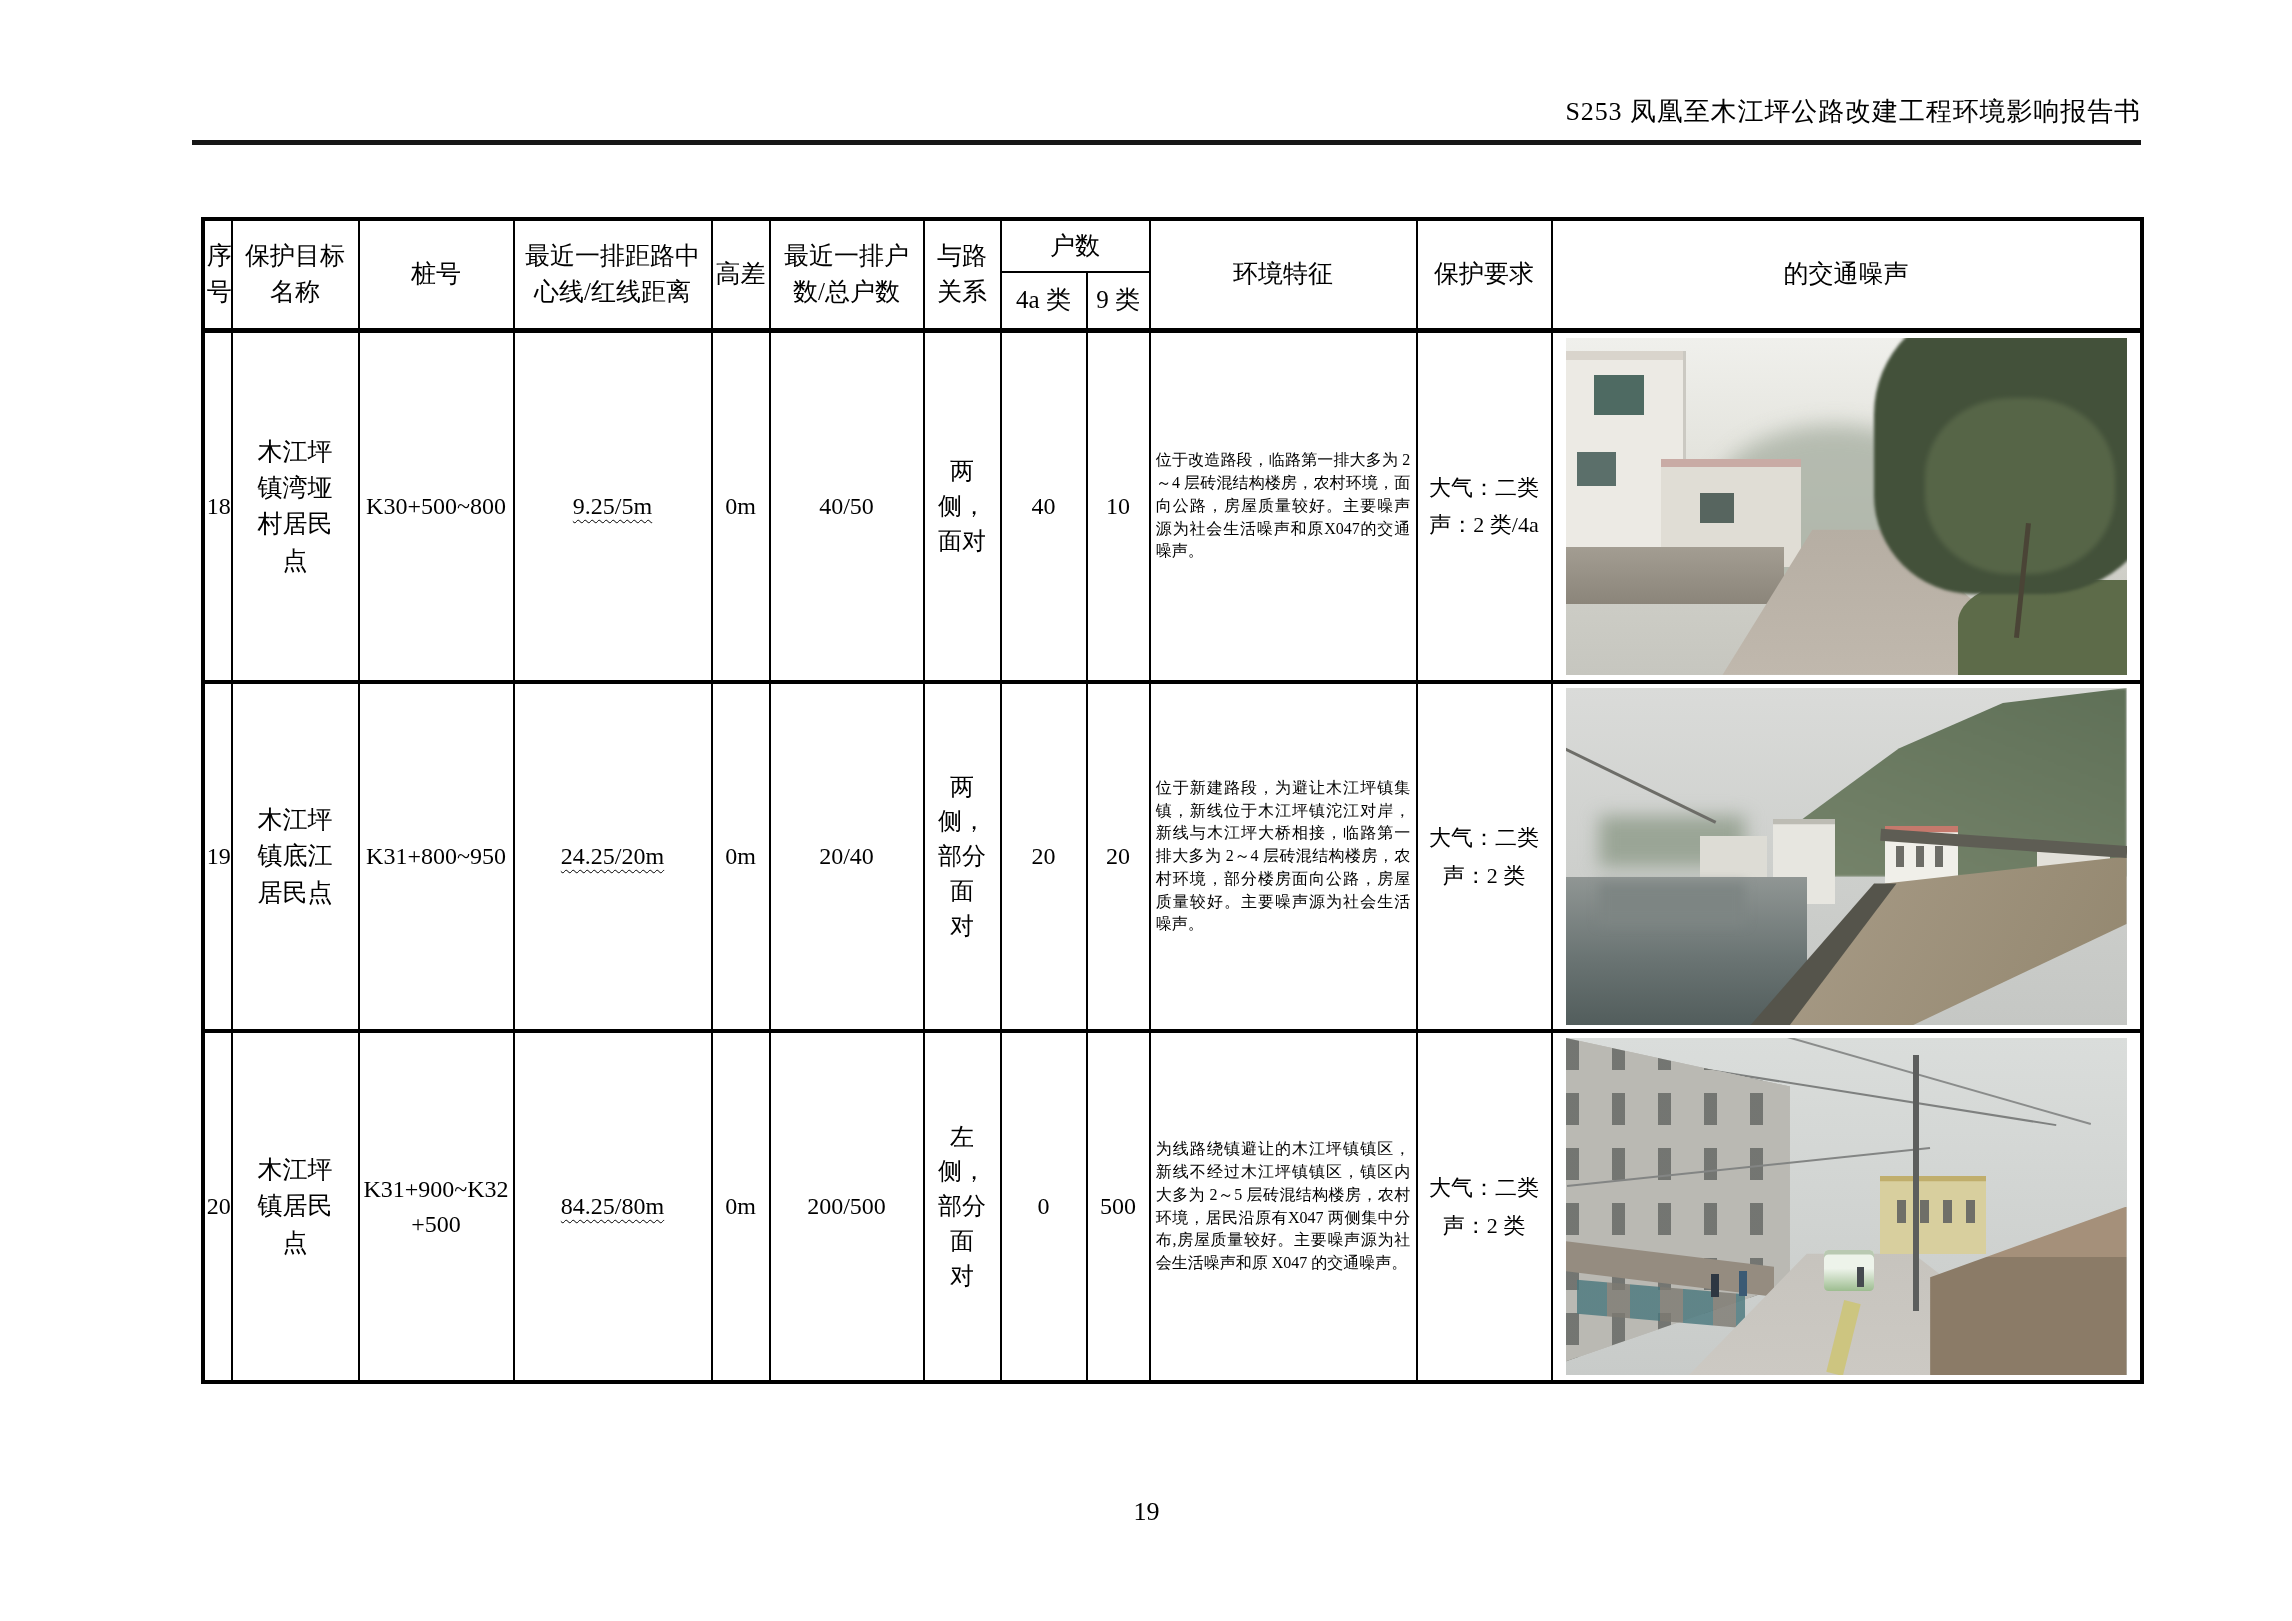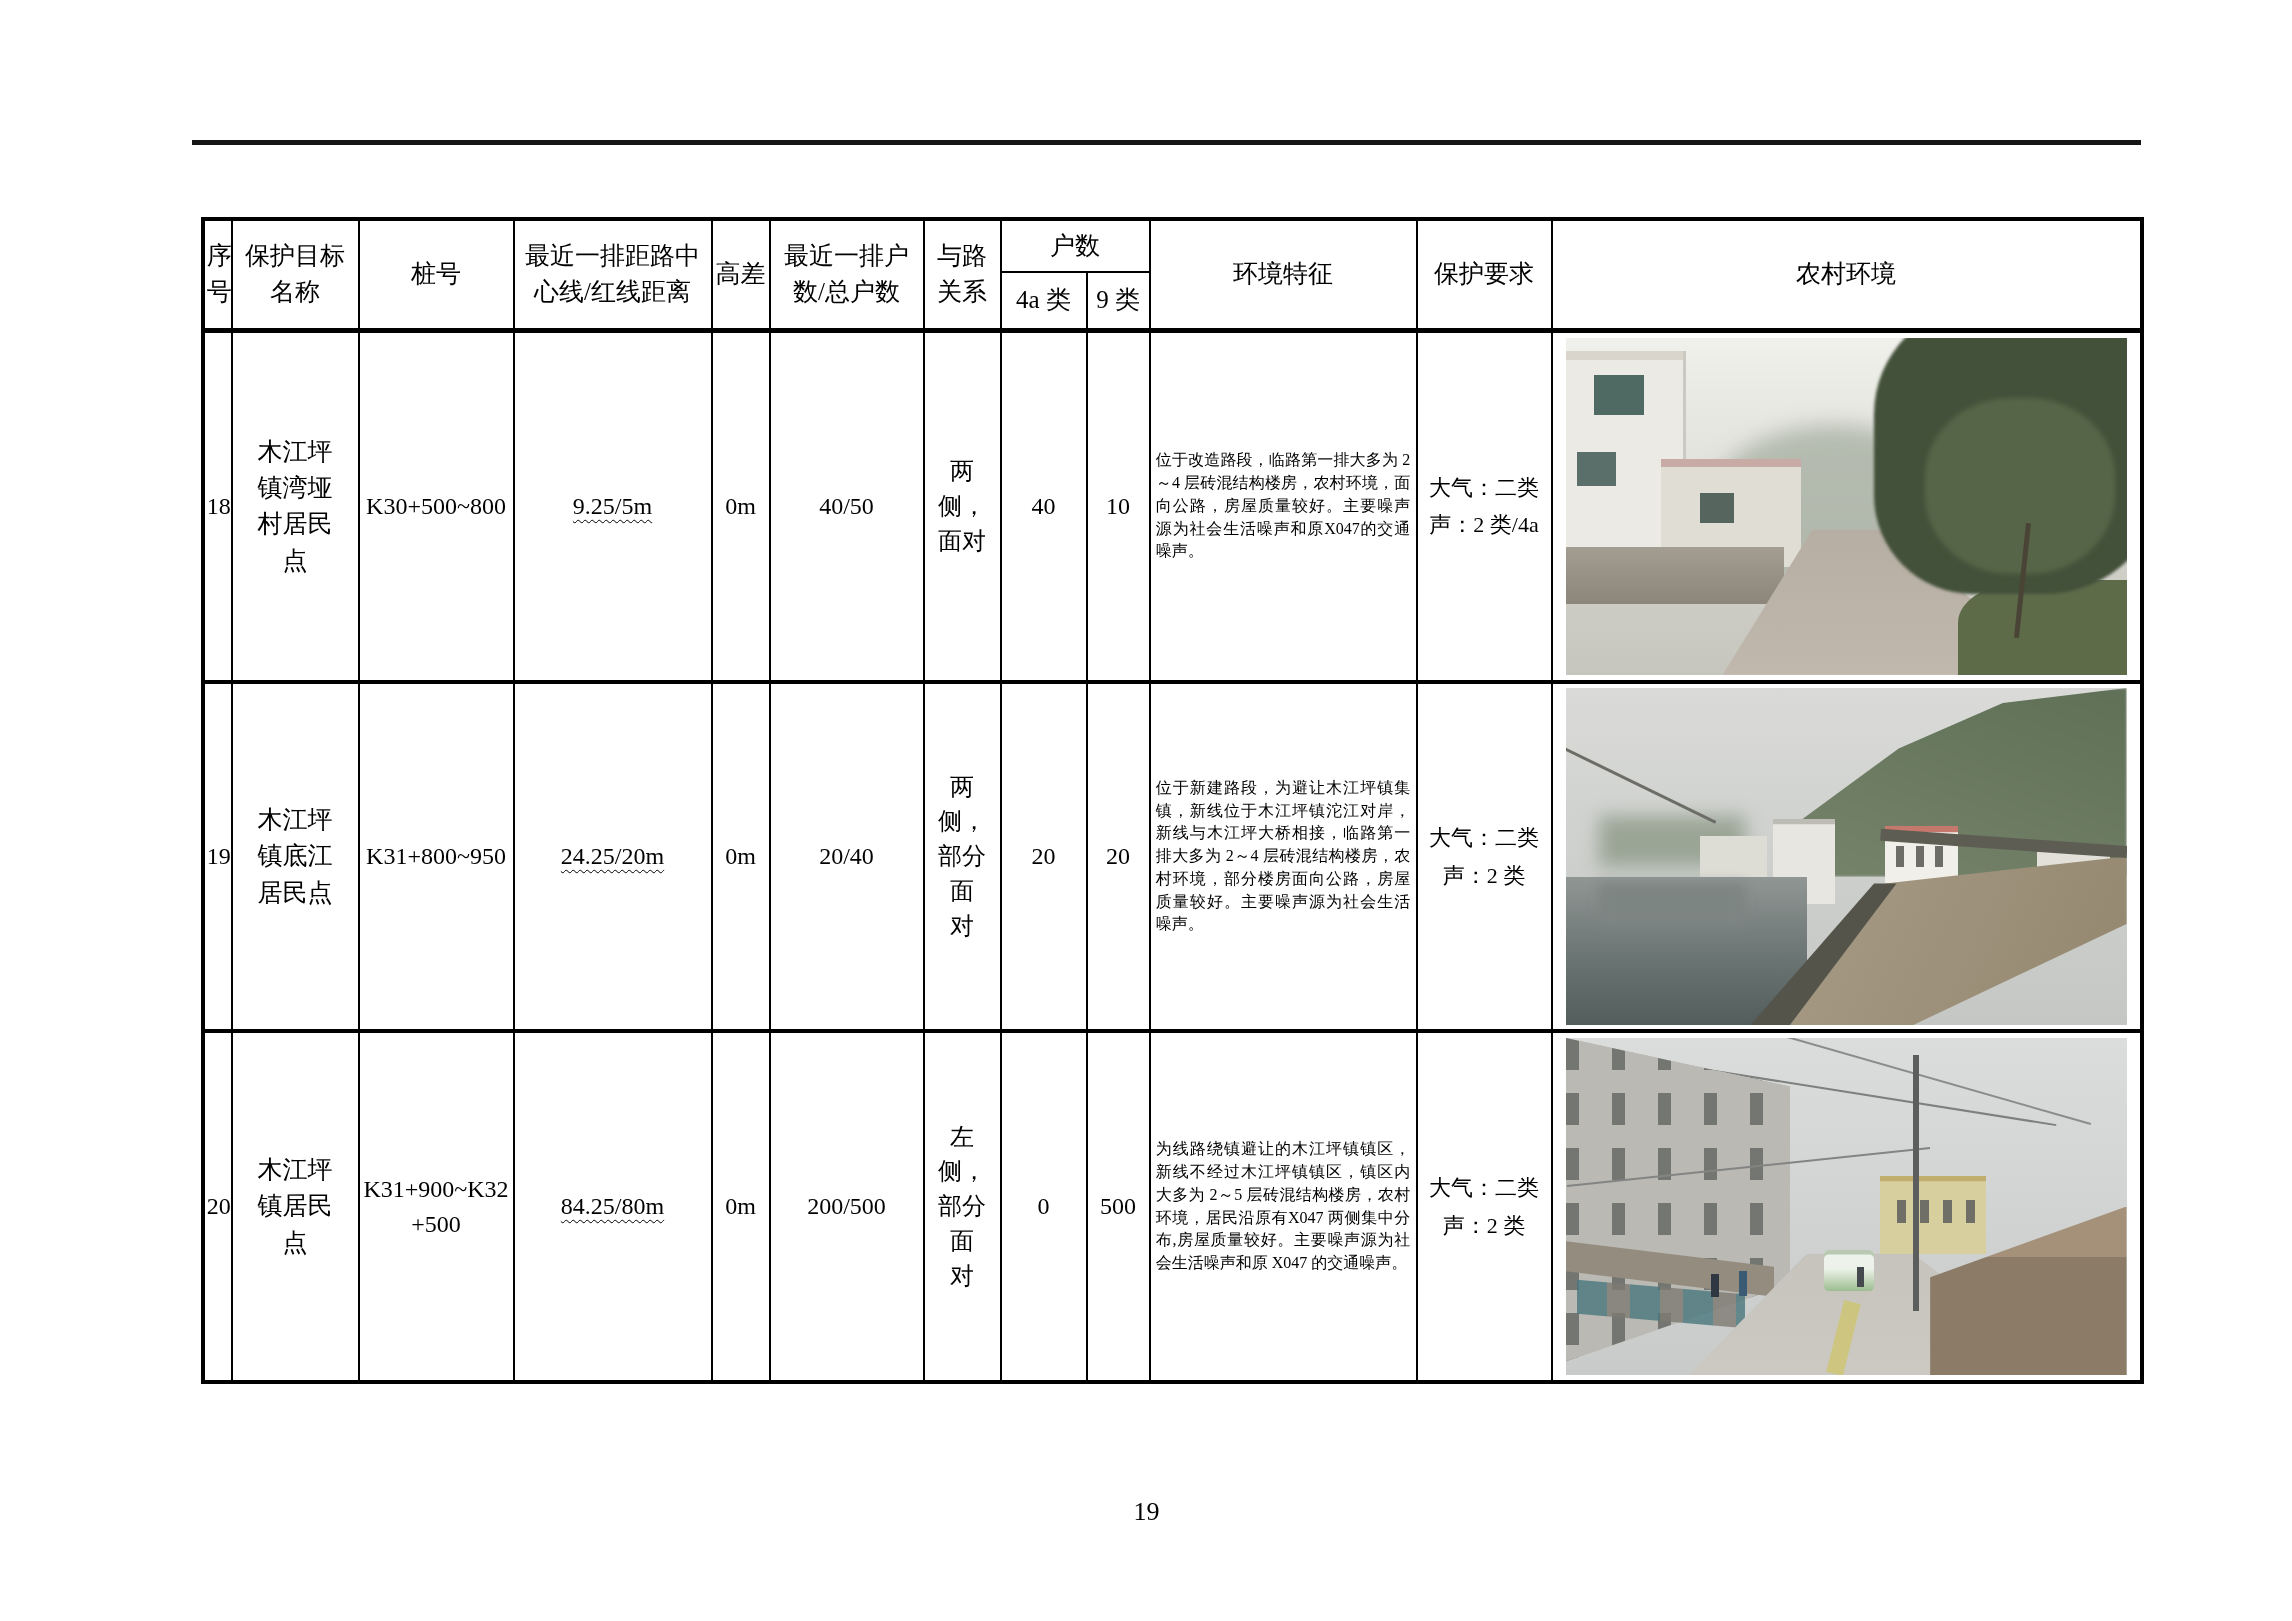--- a/index.html
+++ b/index.html
@@ -111,20 +111,21 @@
   .p20-bus   { left:46%; top:63%; width:9%; height:12%; background:linear-gradient(180deg,#edf3ea 45%,#9dbd90); border-radius:4.5px; box-shadow:inset 0 4.5px 0 #b9c9b2; }
   .p20-per1  { left:26%; top:70%; width:8px; height:23px; background:#2e3742; }
   .p20-per2  { left:31%; top:69%; width:8px; height:25px; background:#3b5a74; }
   .p20-per3  { left:52%; top:68%; width:7.1px; height:19.6px; background:#454a4f; }
 </style>
 </head>
 <body>
 
 <div class="page">
 
+  <div class="doc-header">S253 凤凰至木江坪公路改建工程环境影响报告书</div>
   <div class="header-rule"></div>
 
   <table class="main">
     <colgroup>
       <col style="width:28.5px">
         <col style="width:127px">
         <col style="width:155px">
       <col style="width:198px">
         <col style="width:58px">
         <col style="width:154px">
@@ -144,21 +145,21 @@
         <th rowspan="2">最近一排距路中
 心线/红线距离</th>
         <th rowspan="2">高差</th>
         <th rowspan="2">最近一排户
 数/总户数</th>
         <th rowspan="2">与路
 关系</th>
         <th colspan="2" class="hu-shu">户数</th>
         <th rowspan="2">环境特征</th>
         <th rowspan="2">保护要求</th>
-        <th rowspan="2">农村环境</th>
+        <th rowspan="2">的交通噪声</th>
       </tr>
       <tr style="height:58px">
         <th style="white-space:nowrap">4a 类</th>
         <th style="white-space:nowrap">9 类</th>
       </tr>
     </thead>
     <tbody>
 
       <tr style="height:352px">
         <td>18</td>

